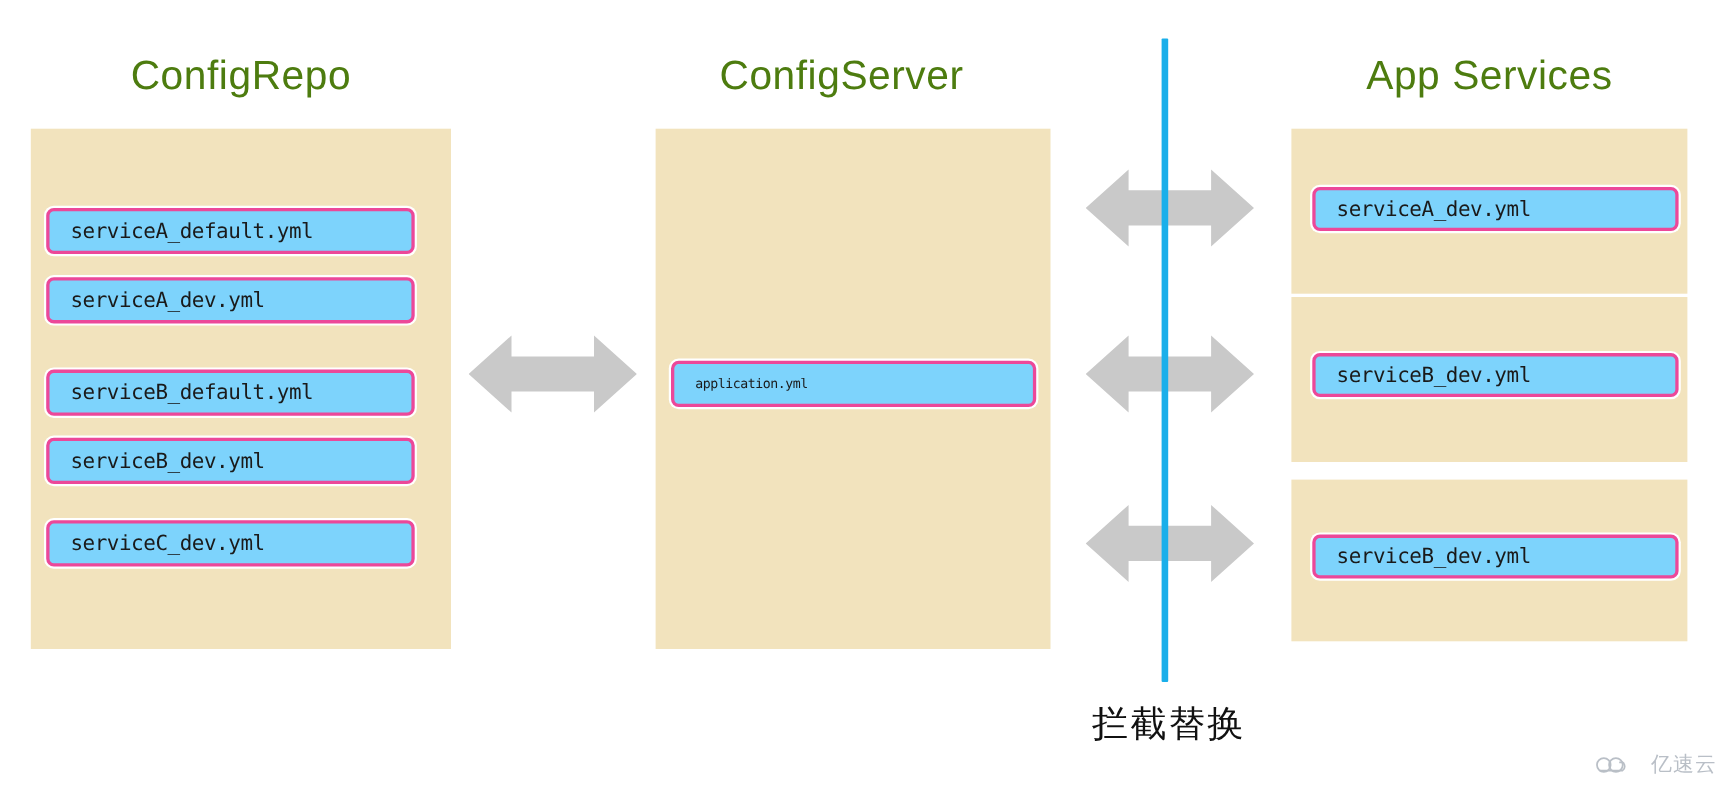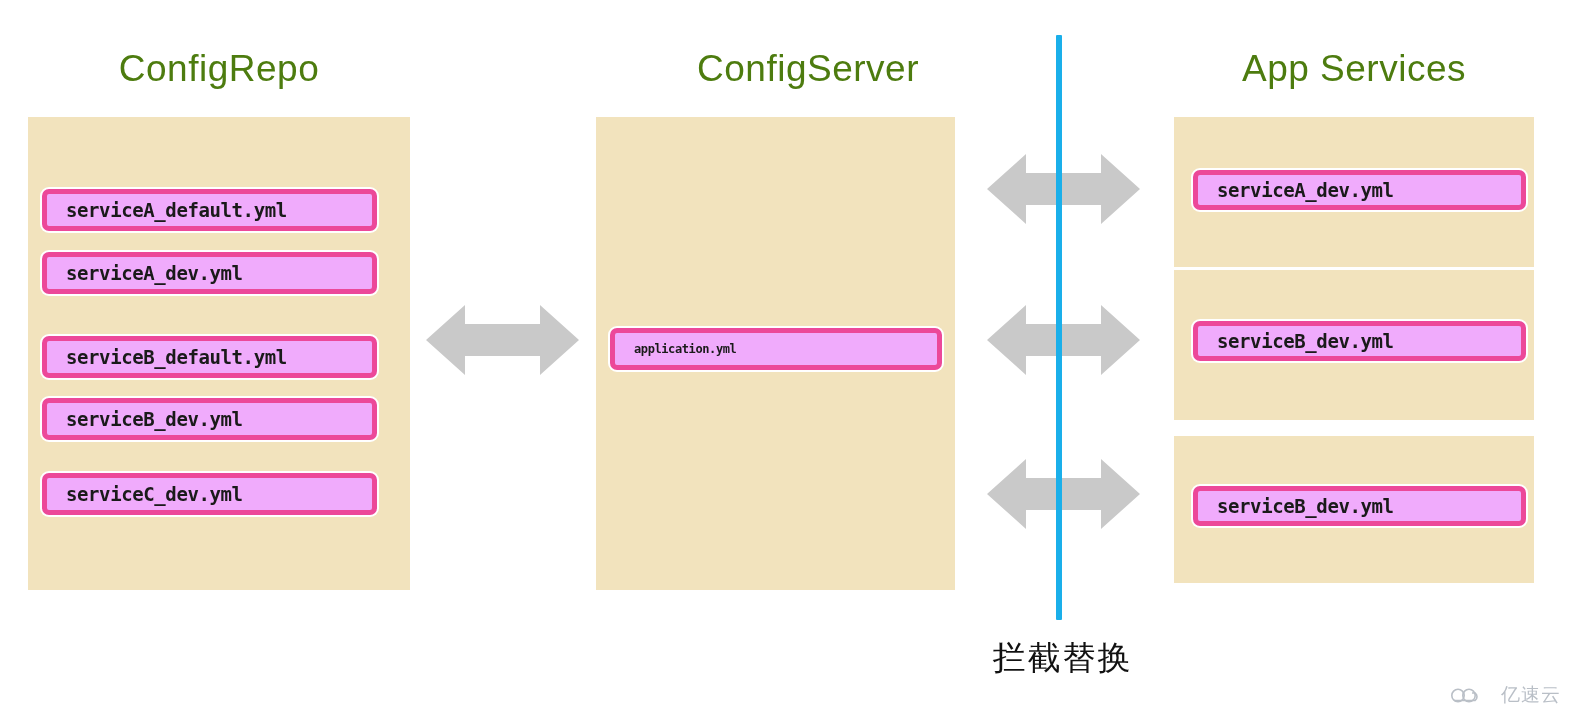--- a/index.html
+++ b/index.html
@@ -24,51 +24,50 @@
     font-family: "Liberation Sans", sans-serif;
     font-weight: 300;
     font-size: 37px;
     letter-spacing: 0.5px;
     color: #4d7c0f;
     text-align: center;
     white-space: nowrap;
     line-height: 1;
   }
   #title-configrepo   { left: 28px;  top: 50px; width: 382px; }
-  #title-configserver { left: 628px; top: 50px; width: 360px; }
+  #title-configserver { left: 585px; top: 50px; width: 360px; }
   #title-appservices  { left: 1174px;top: 50px; width: 360px; }
 
   
   .panel {
     position: absolute;
     background: #F2E3BD;
   }
   #panel-repo   { left: 28px;  top: 117px; width: 382px; height: 473px; }
   #panel-server { left: 596px; top: 117px; width: 359px; height: 473px; }
   #panel-app-1  { left: 1174px;top: 117px; width: 360px; height: 150px; }
   #panel-app-2  { left: 1174px;top: 270px; width: 360px; height: 150px; }
   #panel-app-3  { left: 1174px;top: 436px; width: 360px; height: 147px; }
 
   
   .file-chip {
     position: absolute;
-    background: #f0abfc;
+    background: #7dd3fc;
     border-radius: 7px;
-    border: 5px solid #ec4899;
+    border: 3px solid #ec4899;
     box-shadow: 0 0 0 2px #ffffff;
     display: flex;
     align-items: center;
     font-family: "DejaVu Sans Mono", monospace;
     font-size: 19px;
     letter-spacing: -0.4px;
     color: #1a1a1a;
     padding-left: 19px;
     box-sizing: border-box;
     white-space: nowrap;
-    font-weight: bold;
   }
   .chip-repo { left: 42px; width: 335px; height: 42px; }
   #chip-r0 { top: 189px; text-align: right; }
   #chip-r1 { top: 252px; }
   #chip-r2 { top: 336px; }
   #chip-r3 { top: 398px; }
   #chip-r4 { top: 473px; }
 
   #chip-server {
     left: 610px; top: 328px; width: 332px; height: 42px;

